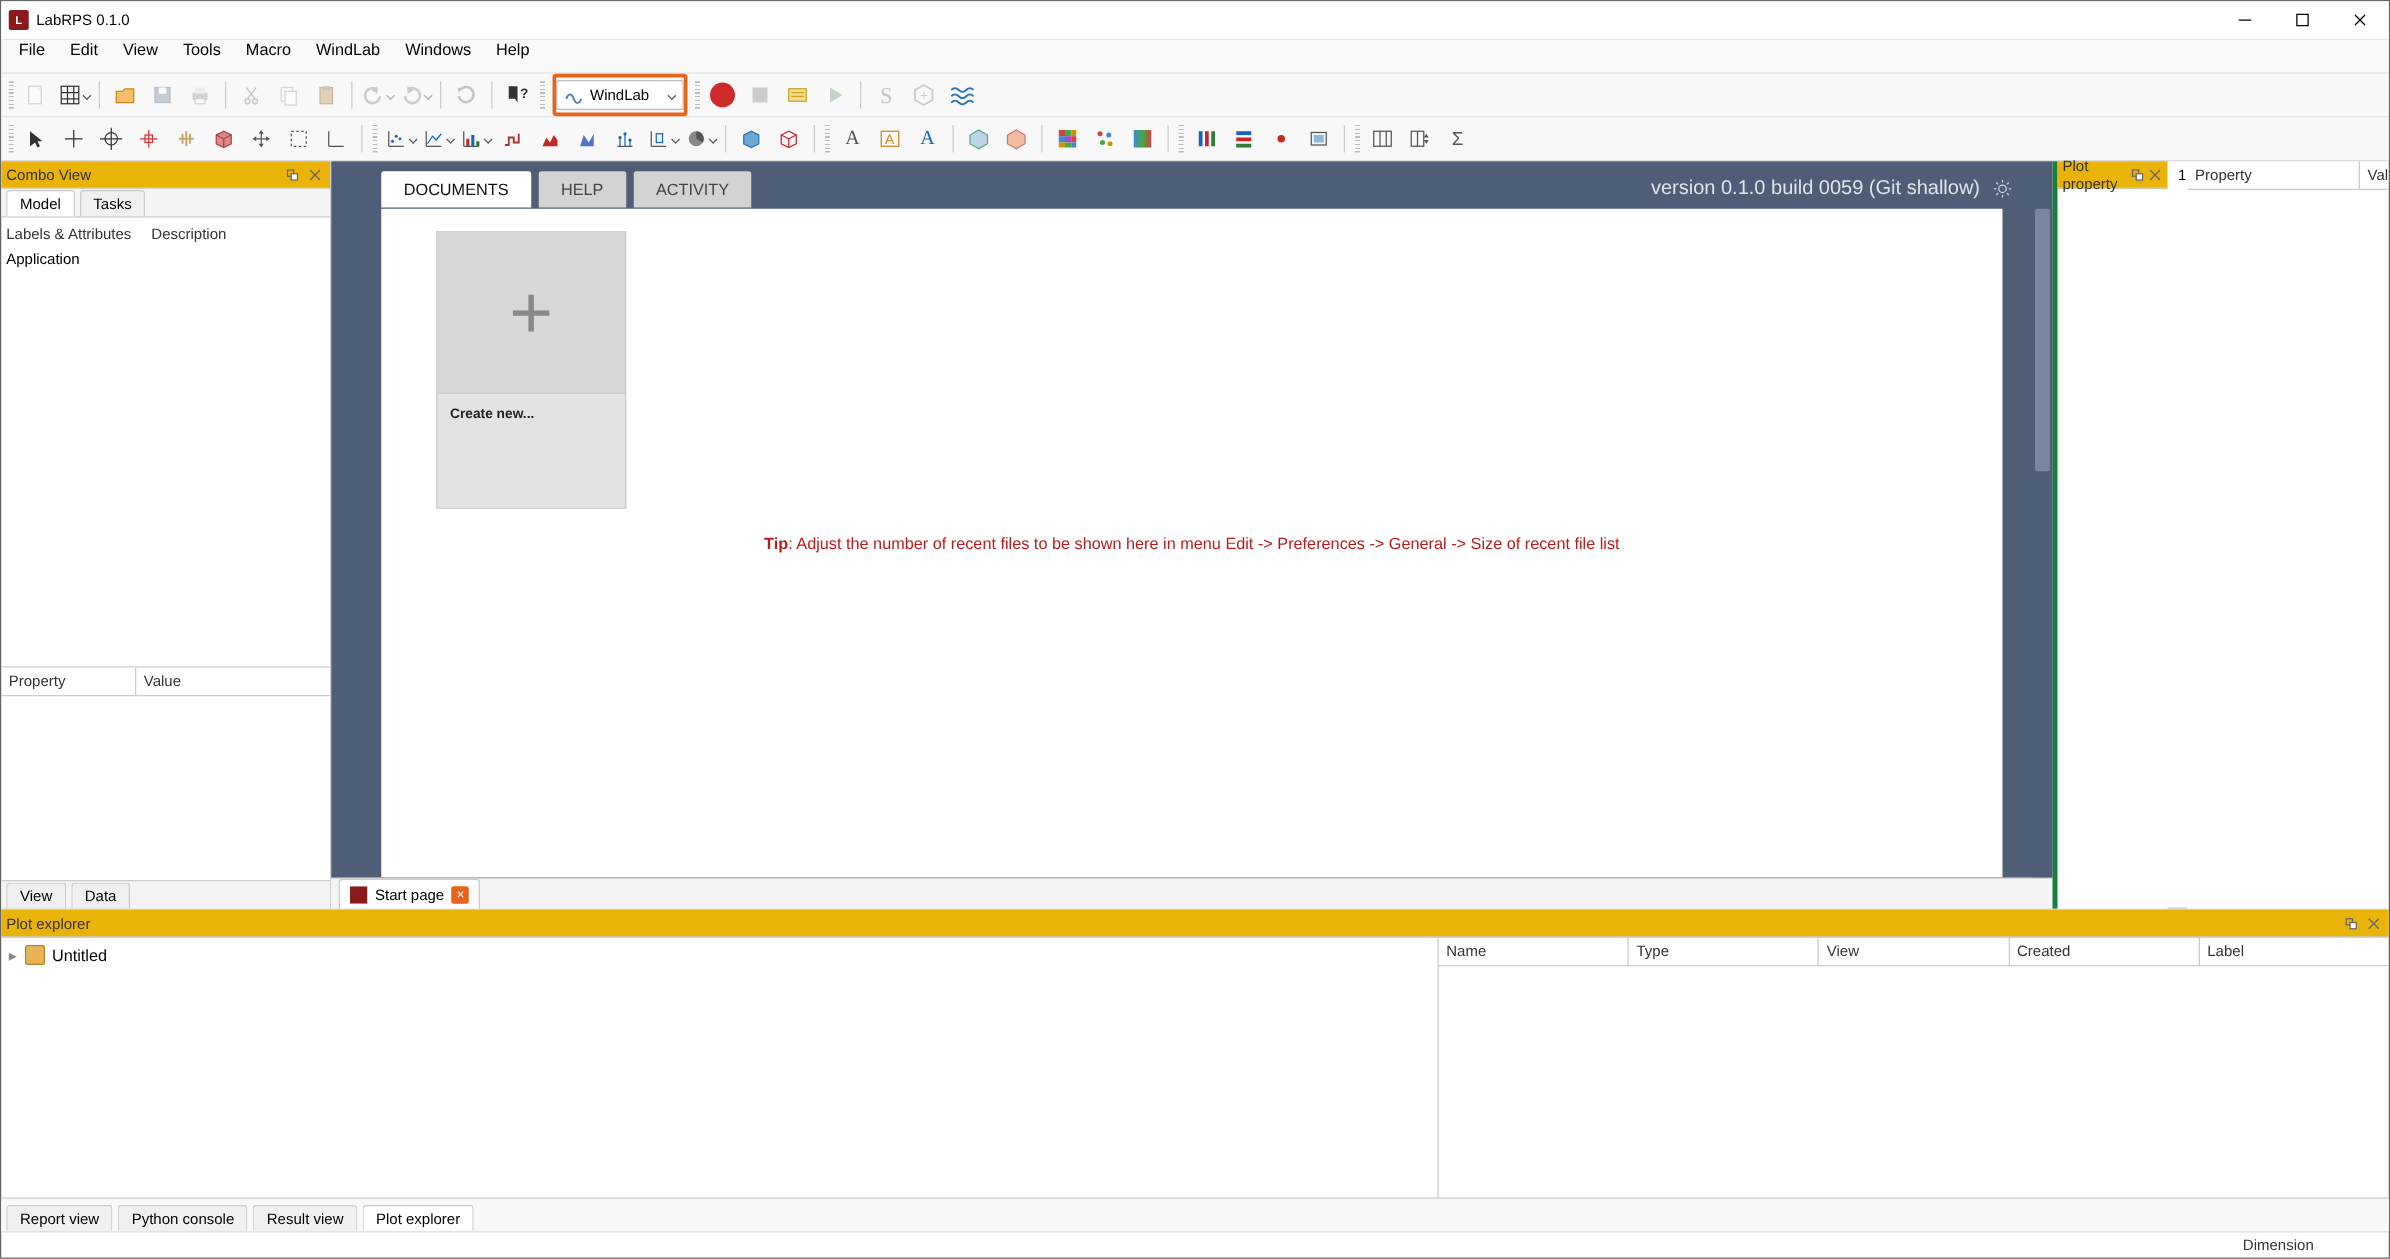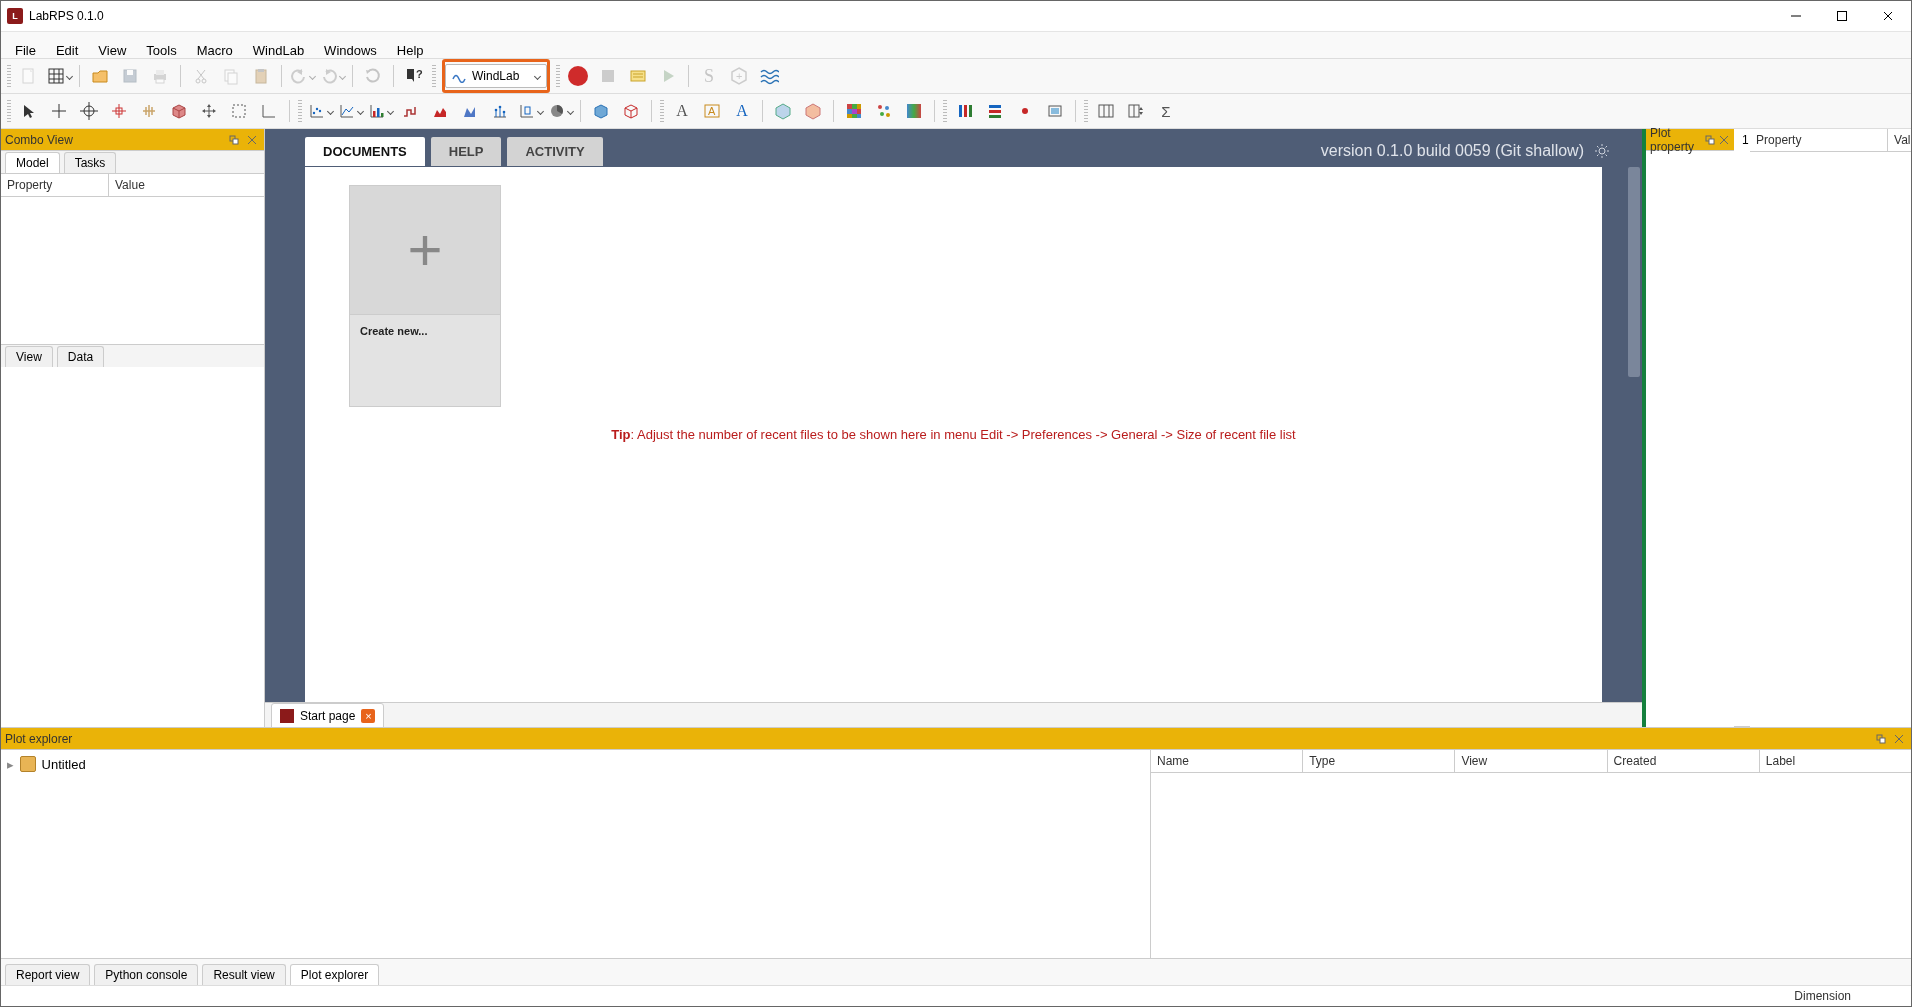--- a/index.html
+++ b/index.html
@@ -4,21 +4,21 @@
 <style>
   html,body{margin:0;padding:0;height:100%;font-family:"Segoe UI",Tahoma,sans-serif;font-size:12px;color:#000;background:#fff;overflow:hidden}
   body{display:flex;flex-direction:column;width:1912px;height:1007px;border:1px solid #666;box-sizing:border-box}
   
   .titlebar{height:30px;display:flex;align-items:center;padding:0 0 0 6px;background:#fff;border-bottom:1px solid #e5e5e5}
   .titlebar .appicon{width:16px;height:16px;margin-right:6px;display:inline-flex;align-items:center;justify-content:center;background:#8b1a1a;color:#fff;font-size:9px;font-weight:bold;border-radius:2px}
   .titlebar .title{font-size:12px}
   .winbtns{margin-left:auto;display:flex}
   .winbtns .wb{width:46px;height:30px;display:flex;align-items:center;justify-content:center;font-family:sans-serif;font-size:12px}
   
-  .menubar{height:26px;display:flex;align-items:flex-end;padding:0 4px;background:#f9f9f9;border-bottom:1px solid #ddd}
+  .menubar{height:26px;display:flex;align-items:flex-start;padding:0 4px;background:#f9f9f9;border-bottom:1px solid #ddd}
   .menubar .mi{padding:0 10px;display:flex;align-items:center;font-size:13px}
   
   .toolrow{height:34px;display:flex;align-items:center;background:#f8f8f8;border-bottom:1px solid #ddd;padding:0 4px;gap:2px}
   .tbtn{width:28px;height:28px;display:flex;align-items:center;justify-content:center;border-radius:2px;color:#555}
   .tgrip{width:4px;height:22px;margin:0 2px;background:repeating-linear-gradient(#bbb 0 1px,transparent 1px 3px)}
   .tsep{width:1px;height:22px;background:#ccc;margin:0 4px}
   .tbtn.dim{opacity:.45}
   .dd{width:4px;height:4px;border-right:1px solid #555;border-bottom:1px solid #555;transform:rotate(45deg);margin-left:2px}
   .wbench-box{display:flex;align-items:center;height:28px;border:3px solid #e8641b;border-radius:3px;padding:0;margin:0 2px}
   .wbench-box .inner{display:flex;align-items:center;height:22px;border:1px solid #bbb;border-radius:2px;background:#fff;padding:0 6px;width:88px}
@@ -36,21 +36,21 @@
   .tree-area{flex:1;min-height:0;padding:4px;border-bottom:1px solid #ccc;overflow:auto}
   .tree-cols{display:flex;gap:8px;font-size:12px;color:#333;padding:2px 0}
   .prop-area{height:170px;overflow:auto}
   .tblhead{display:flex;border-bottom:1px solid #ccc}
   .tblhead .th{padding:4px 6px;font-size:12px;color:#333;border-right:1px solid #ccc}
   .bottom-tabs{height:22px;display:flex;align-items:flex-end;background:#f4f4f4;border-top:1px solid #ccc;padding:0 4px;gap:4px}
   
   .centercol{flex:1;display:flex;flex-direction:column;min-height:0}
   .center-inner{flex:1;background:#4f5d76;position:relative;overflow:hidden}
   .start-top{position:absolute;left:40px;right:0;top:6px;height:32px;display:flex;align-items:center;gap:6px}
-  .start-tab{padding:7px 18px;font-size:13px;font-weight:700;border-radius:2px 2px 0 0;color:#444}
+  .start-tab{padding:7px 18px;font-size:13px;font-weight:400;border-radius:2px 2px 0 0;color:#444}
   .start-tab.active{background:#fff;color:#111}
   .start-tab.inactive{background:#d3d3d3}
   .start-top .ver{margin-left:auto;margin-right:32px;color:#dfe3ea;font-size:16px;display:flex;align-items:center;gap:10px}
   .start-top .gear{width:16px;height:16px}
   .start-canvas{position:absolute;left:40px;right:40px;top:38px;bottom:0;background:#fff;overflow:auto;padding:18px 44px}
   .start-canvas h2{font-size:20px;font-weight:700;margin:0 0 24px 0;text-align:center}
   .newcard{width:150px;height:220px;border:1px solid #ccc;background:#e3e3e3;display:inline-flex;flex-direction:column;cursor:pointer}
   .newcard .thumb{flex:0 0 128px;background:#d8d8d8;border-bottom:1px solid #ccc;display:flex;align-items:center;justify-content:center}
   .plus{font-size:60px;color:#888;font-weight:300;line-height:1}
   .newcard .lbl{padding:10px 10px;font-weight:600;color:#222;font-size:11px}
@@ -515,20 +515,27 @@
       <span class="phbtn">
           <svg width="10" height="10">
             <line x1="1" y1="1" x2="9" y2="9" stroke="#666"></line>
             <line x1="9" y1="1" x2="1" y2="9" stroke="#666"></line>
           </svg>
         </span>
     </div>
     <div class="subtabs">
       <div class="subtab">Model</div>
       <div class="subtab inactive">Tasks</div>
+    </div>
+    <div class="tree-area">
+      <div class="tree-cols">
+        <span>Labels &amp; Attributes</span>
+        <span style="margin-left:8px">Description</span>
+      </div>
+      <div style="padding:4px 0">Application</div>
     </div>
     <div class="prop-area">
       <div class="tblhead">
         <div class="th" style="width:95px">Property</div>
         <div class="th" style="flex:1;border-right:none">Value</div>
       </div>
     </div>
     <div class="bottom-tabs">
       <div class="subtab inactive">View</div>
       <div class="subtab inactive">Data</div>

